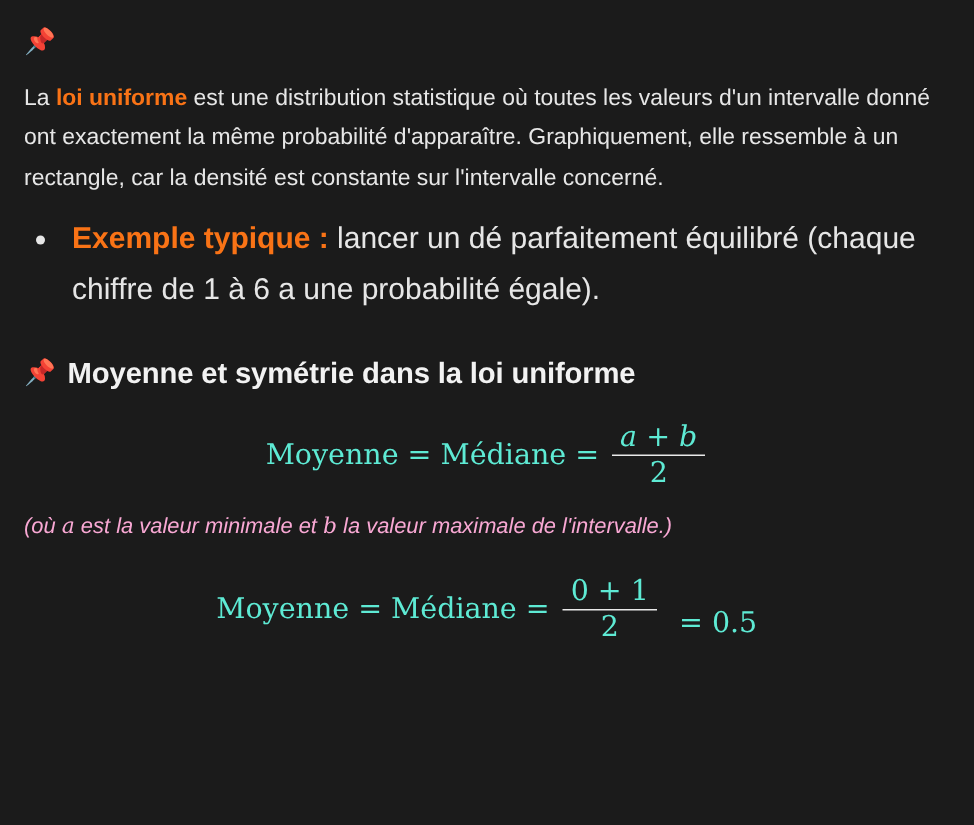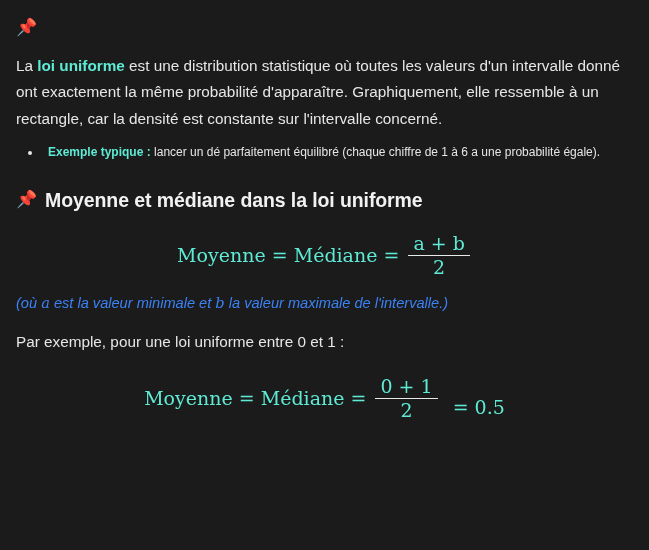--- a/index.html
+++ b/index.html
@@ -42,28 +42,28 @@
     transform: translateY(1px);
   }
   p.para {
     font-size: 15.3px;
     line-height: 1.72;
     margin: 0 0 10px 0;
     color: #e6e6e6;
   }
   .bold {
     font-weight: bold;
-    color: #5eead4;
+    color: #f97316;
   }
   ul.bullets {
     margin: 6px 0 0 0;
     padding-left: 26px;
   }
   ul.bullets li {
-    font-size: 12px;
+    font-size: 20px;
     line-height: 1.72;
     color: #e6e6e6;
     padding-left: 6px;
   }
   ul.bullets li::marker {
     color: #e6e6e6;
   }
   .formula-block {
     text-align: center;
     margin: 20px 0 14px 0;
@@ -92,27 +92,28 @@
     height: 1px;
     background: #e9e9e9;
     width: 100%;
     min-width: 34px;
   }
   .frac .den {
     padding: 2px 5px 0 5px;
     font-size: 19px;
   }
   .ital {
+    font-style: italic;
   }
   p.note {
     font-size: 14.6px;
     font-style: italic;
     line-height: 1.6;
     margin: 0 0 14px 0;
-    color: #3b82f6;
+    color: #f9a8d4;
   }
   p.note .mathvar {
     font-family: "DejaVu Serif", serif;
     font-style: italic;
   }
   .formula-block.last {
     margin-top: 22px;
   }
   .eq-tail {
     margin-left: 6px;
@@ -133,40 +134,39 @@
   </p>
 
   <ul class="bullets">
     <li>
       <span class="bold">Exemple typique :</span><span> lancer un dé parfaitement équilibré (chaque chiffre de 1 à 6 a une probabilité égale).</span>
     </li>
   </ul>
 
   <h2 class="section-heading second">
     <span class="pin-icon">📌</span>
-    <span>Moyenne et médiane dans la loi uniforme</span>
+    <span>Moyenne et symétrie dans la loi uniforme</span>
   </h2>
 
 
   <div class="formula-block">
     <span class="formula-inline">
       <span>Moyenne = Médiane =</span>
       <span class="frac">
         <span class="num ital">a + b</span>
         <span class="bar"></span>
         <span class="den">2</span>
       </span>
     </span>
   </div>
 
   <p class="note">
     <span>(où </span><span class="mathvar">a</span><span> est la valeur minimale et </span><span class="mathvar">b</span><span> la valeur maximale de l'intervalle.)</span>
   </p>
 
-  <p class="para">Par exemple, pour une loi uniforme entre 0 et 1 :</p>
 
   <div class="formula-block last">
     <span class="formula-inline">
       <span>Moyenne = Médiane =</span>
       <span class="frac">
         <span class="num">0 + 1</span>
         <span class="bar"></span>
         <span class="den">2</span>
       </span>
       <span class="eq-tail">= 0.5</span>

